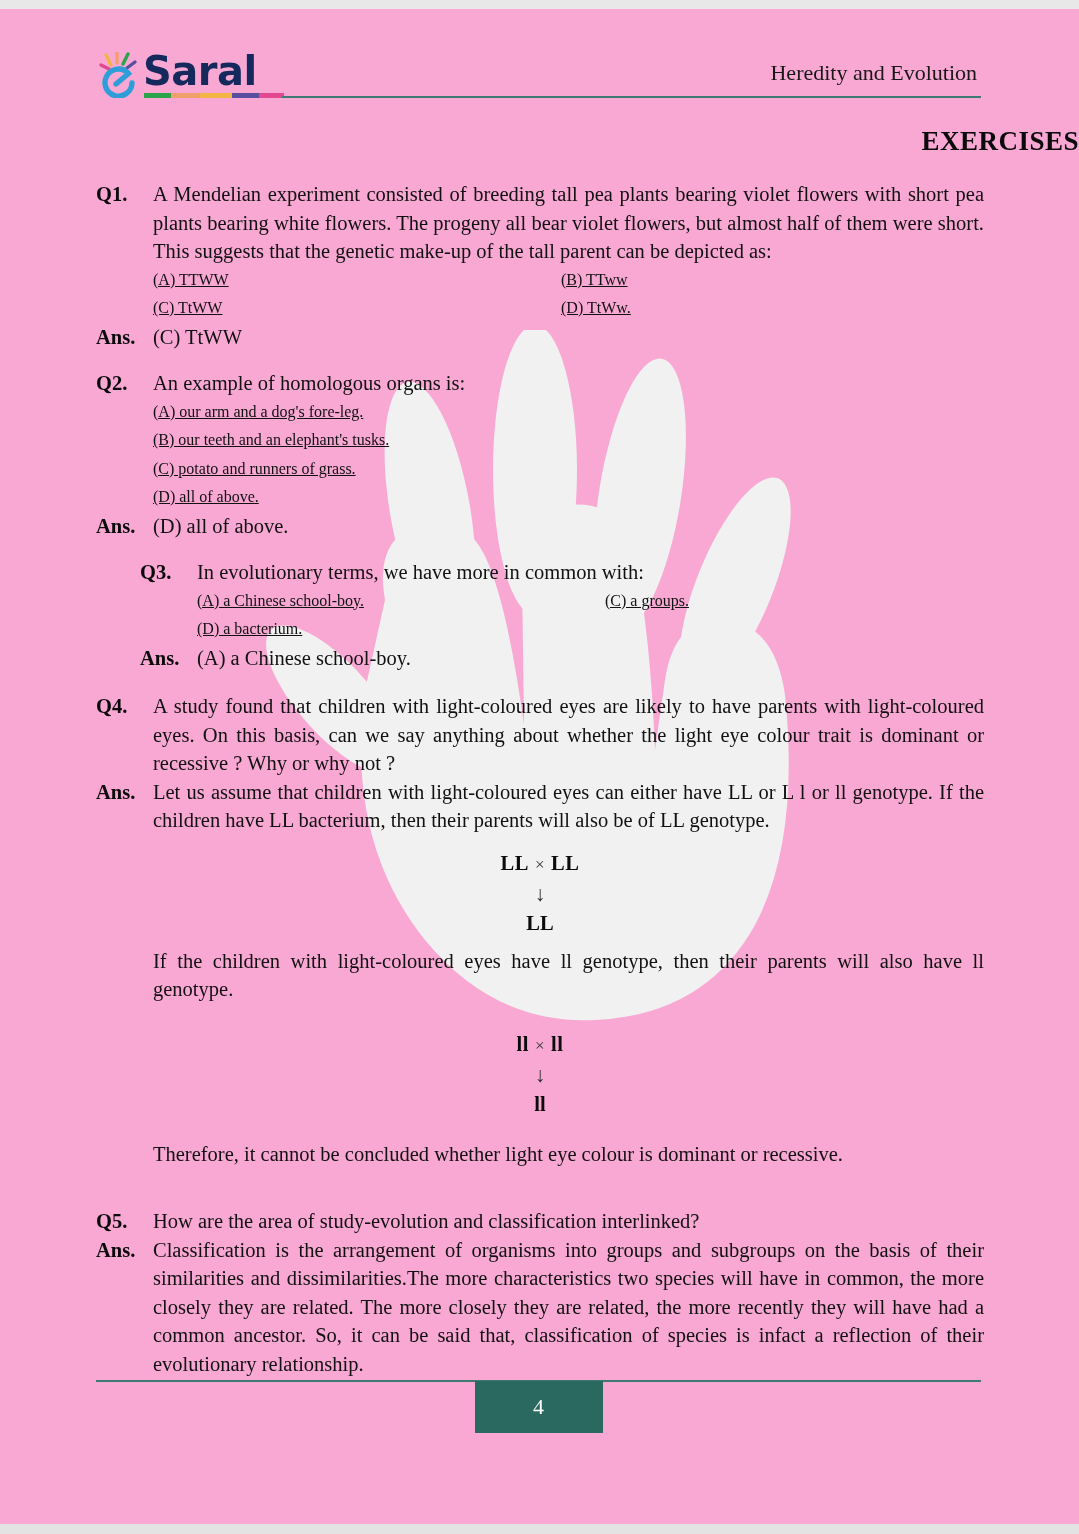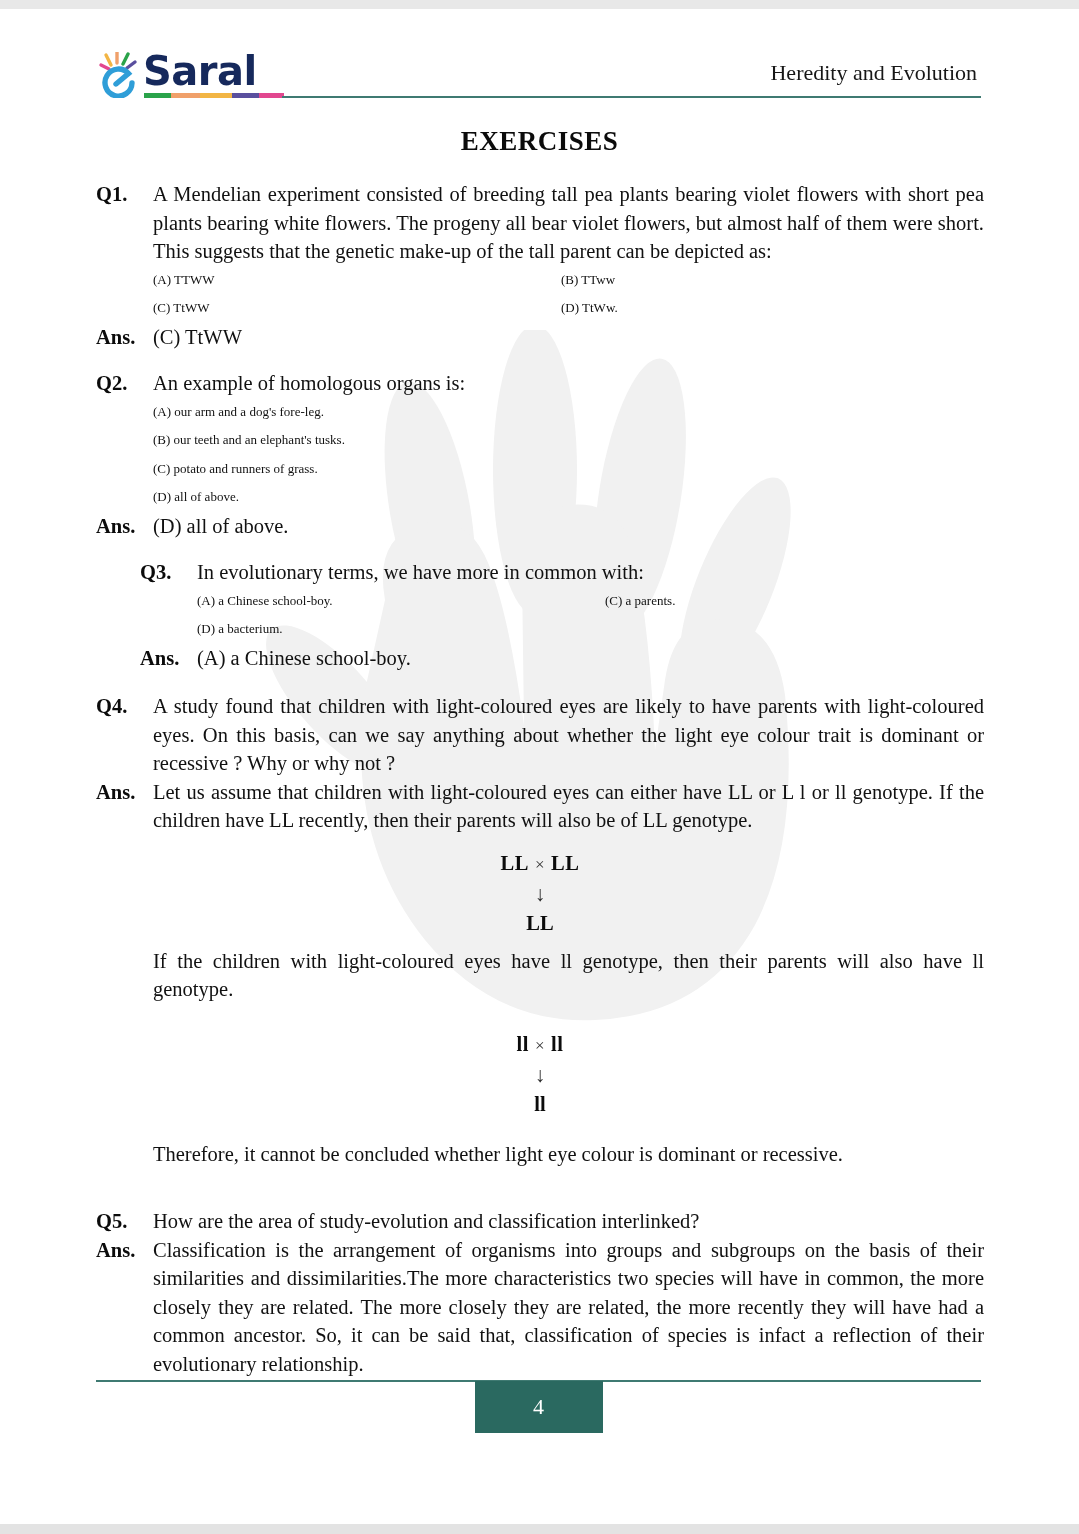--- a/index.html
+++ b/index.html
@@ -9,21 +9,21 @@
     background: #d9d9d9;
   }
   body {
     font-family: "Liberation Serif", "DejaVu Serif", serif;
   }
   .page {
     position: relative;
     width: 1079px;
     height: 1534px;
     margin: 0 auto;
-    background: #ffffff;
+    background: #f9a8d4;
     overflow: hidden;
   }
   .page-edge-top {
     position: absolute;
     top: 0; left: 0; right: 0;
     height: 9px;
     background: #e8e8e8;
   }
   .page-edge-bottom {
     position: absolute;
@@ -105,21 +105,21 @@
     height: 2px;
     background: #3f7a72;
   }
 
   
   .exercises-title {
     position: absolute;
     top: 126px;
     left: 0;
     width: 100%;
-    text-align: center;
+    text-align: right;
     font-size: 27px;
     font-weight: bold;
     letter-spacing: 0.5px;
     color: #0b0b0b;
     z-index: 2;
   }
 
   
   .content {
     position: absolute;
@@ -156,23 +156,24 @@
     line-height: 28.5px;
     color: #111111;
     text-align: justify;
   }
 
   
   .opts-one-col {
     padding-left: 57px;
   }
   .opt-line {
-    font-size: 13px;
+    font-size: 16px;
     line-height: 28.5px;
     color: #111111;
+    text-decoration: underline;
   }
   .opts-two-col {
     padding-left: 57px;
     display: grid;
     grid-template-columns: 408px 1fr;
     column-gap: 0;
   }
 
   
   .cross {
@@ -318,37 +319,37 @@
       </div>
     </div>
 
     <div class="qblock" style="margin-top:18px;margin-left:44px;">
       <div class="row">
         <div class="tag">Q3.</div>
         <div class="body-text nojustify">In evolutionary terms, we have more in common with:</div>
       </div>
       <div class="opts-two-col">
         <div class="opt-line">(A) a Chinese school-boy.</div>
-        <div class="opt-line">(C) a parents.</div>
+        <div class="opt-line">(C) a groups.</div>
         <div class="opt-line">(D) a bacterium.</div>
       </div>
       <div class="row">
         <div class="tag">Ans.</div>
         <div class="body-text nojustify">(A) a Chinese school-boy.</div>
       </div>
     </div>
 
     <div class="qblock" style="margin-top:20px;">
       <div class="row">
         <div class="tag">Q4.</div>
         <div class="body-text">A study found that children with light-coloured eyes are likely to have parents with light-coloured eyes. On this basis, can we say anything about whether the light eye colour trait is dominant or recessive ? Why or why not ?</div>
       </div>
       <div class="row">
         <div class="tag">Ans.</div>
-        <div class="body-text">Let us assume that children with light-coloured eyes can either have LL or L l or ll genotype. If the children have LL recently, then their parents will also be of LL genotype.</div>
+        <div class="body-text">Let us assume that children with light-coloured eyes can either have LL or L l or ll genotype. If the children have LL bacterium, then their parents will also be of LL genotype.</div>
       </div>
 
       <div class="cross">
         <div class="cross-line">
           <span>LL</span><span class="cross-times">×</span><span>LL</span>
         </div>
         <div class="cross-arrow">↓</div>
         <div class="cross-res">LL</div>
       </div>
 

